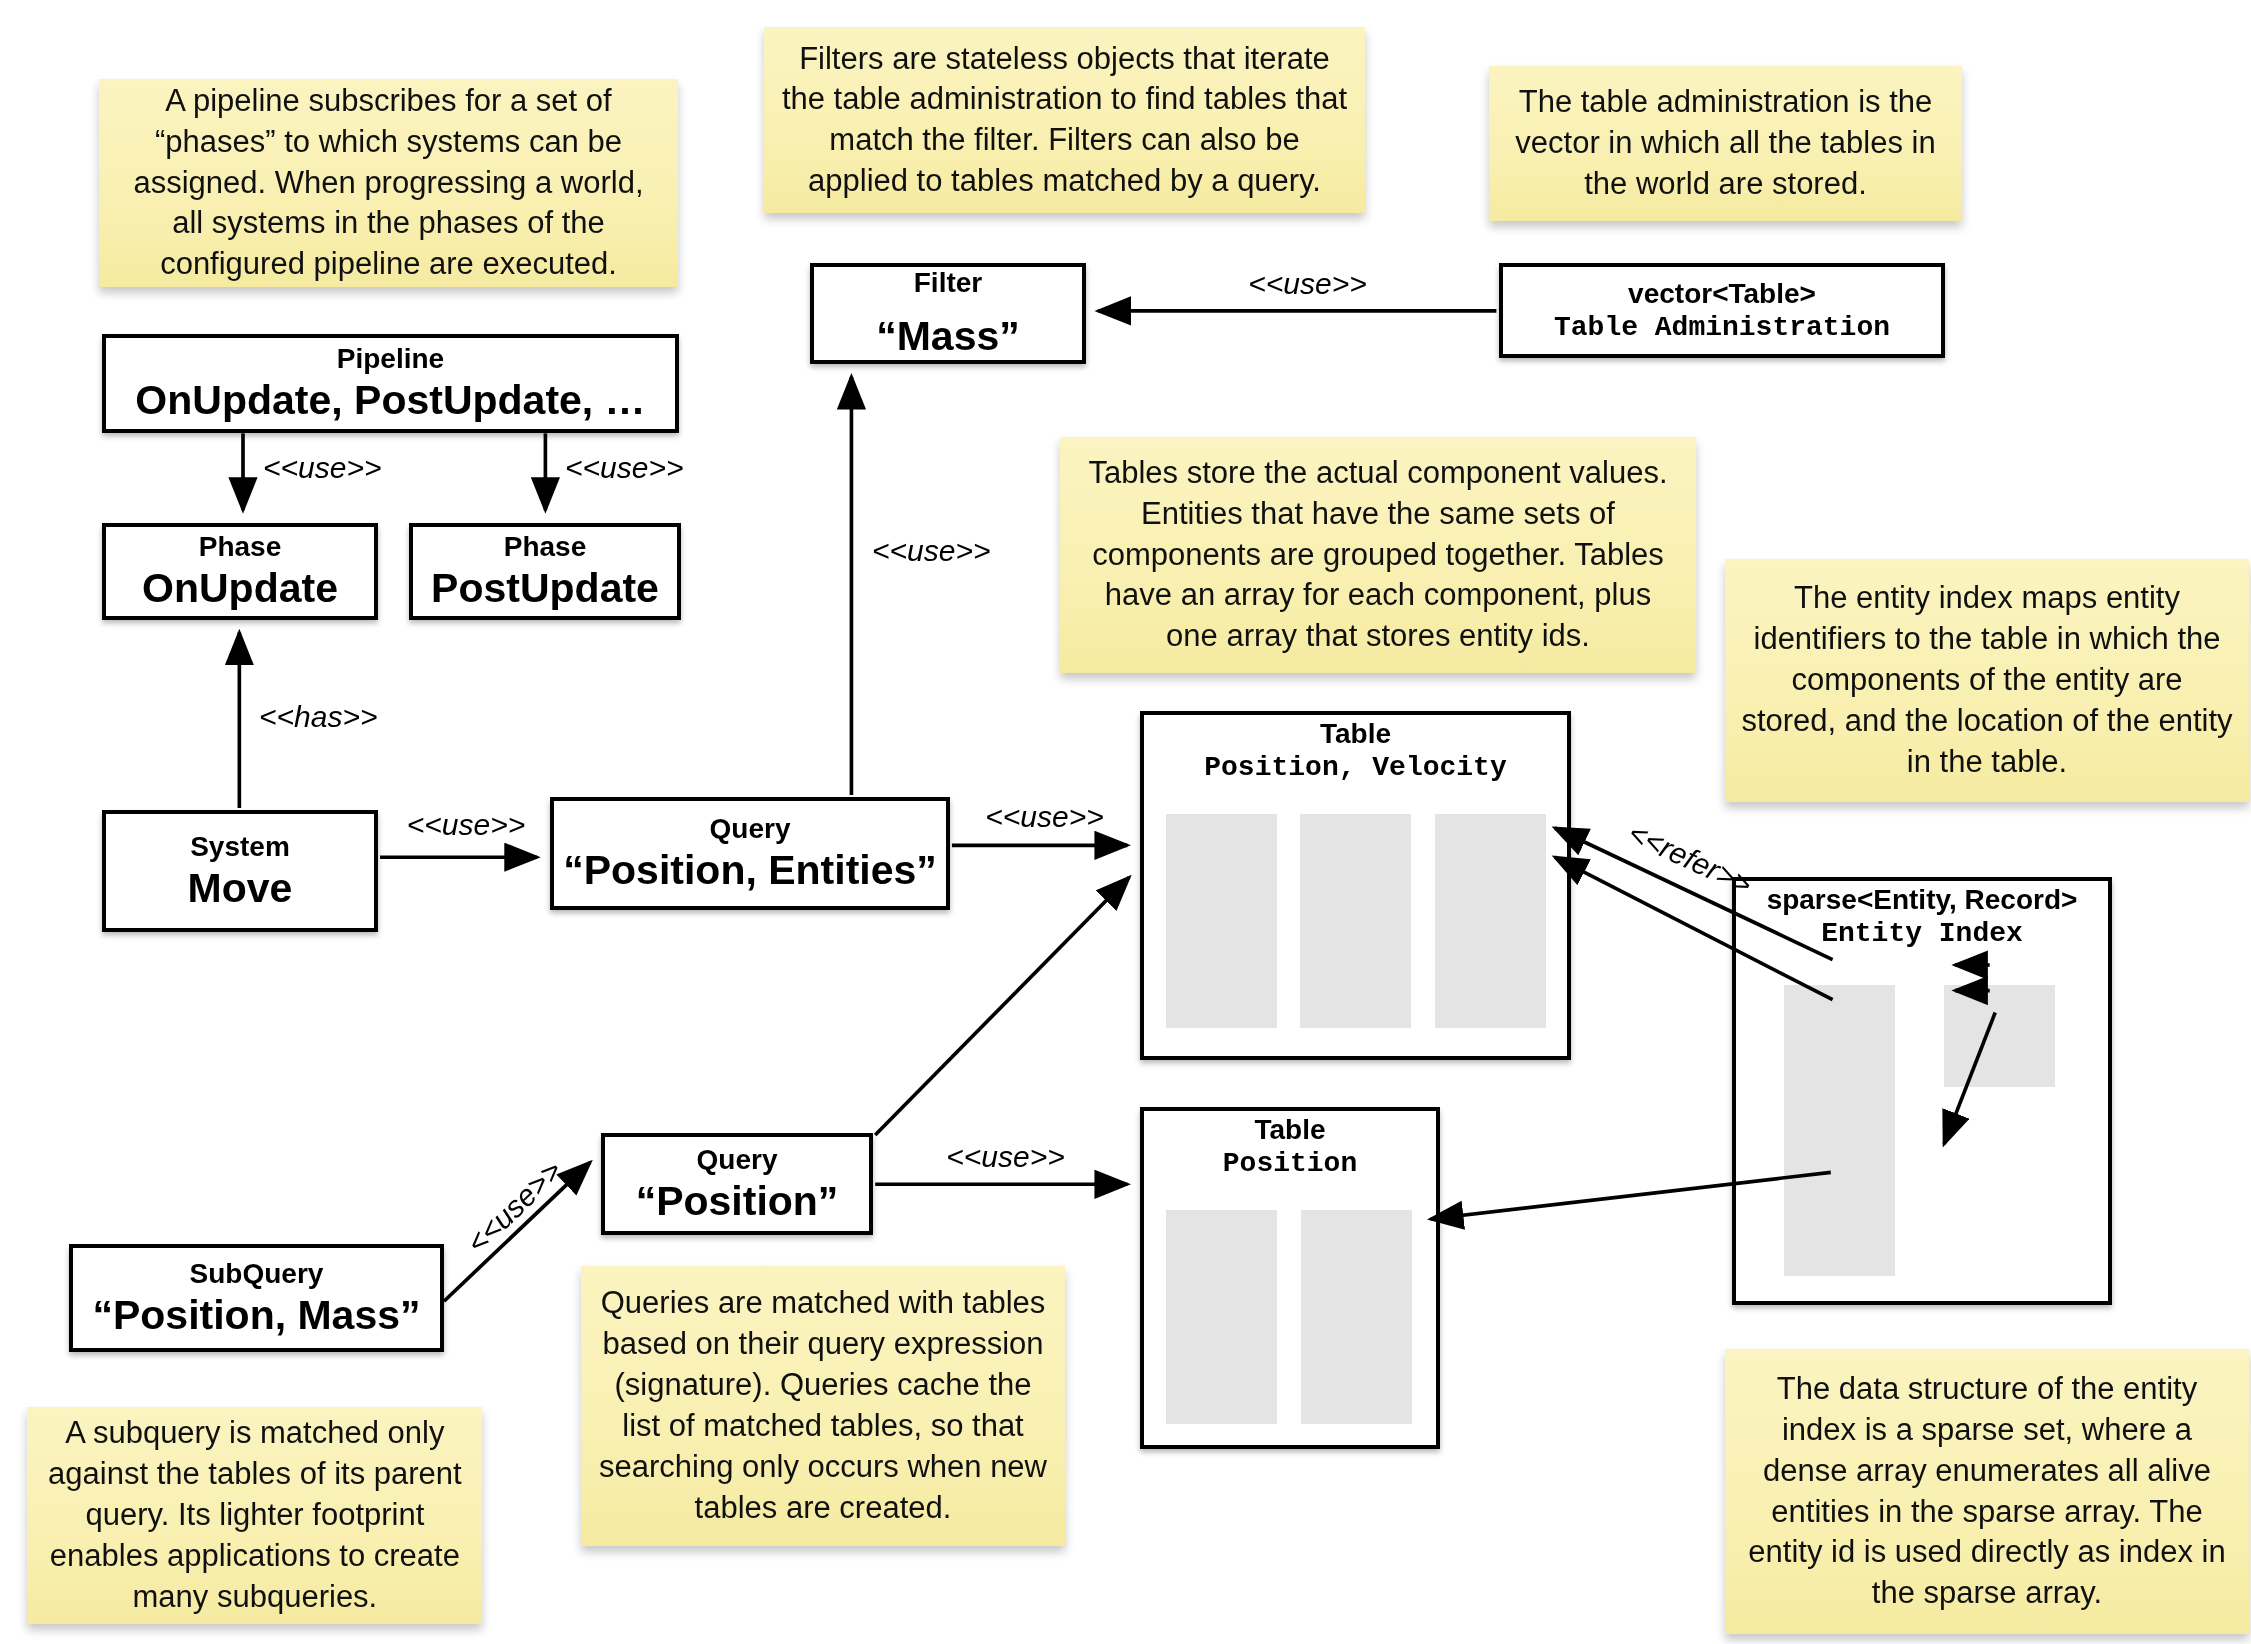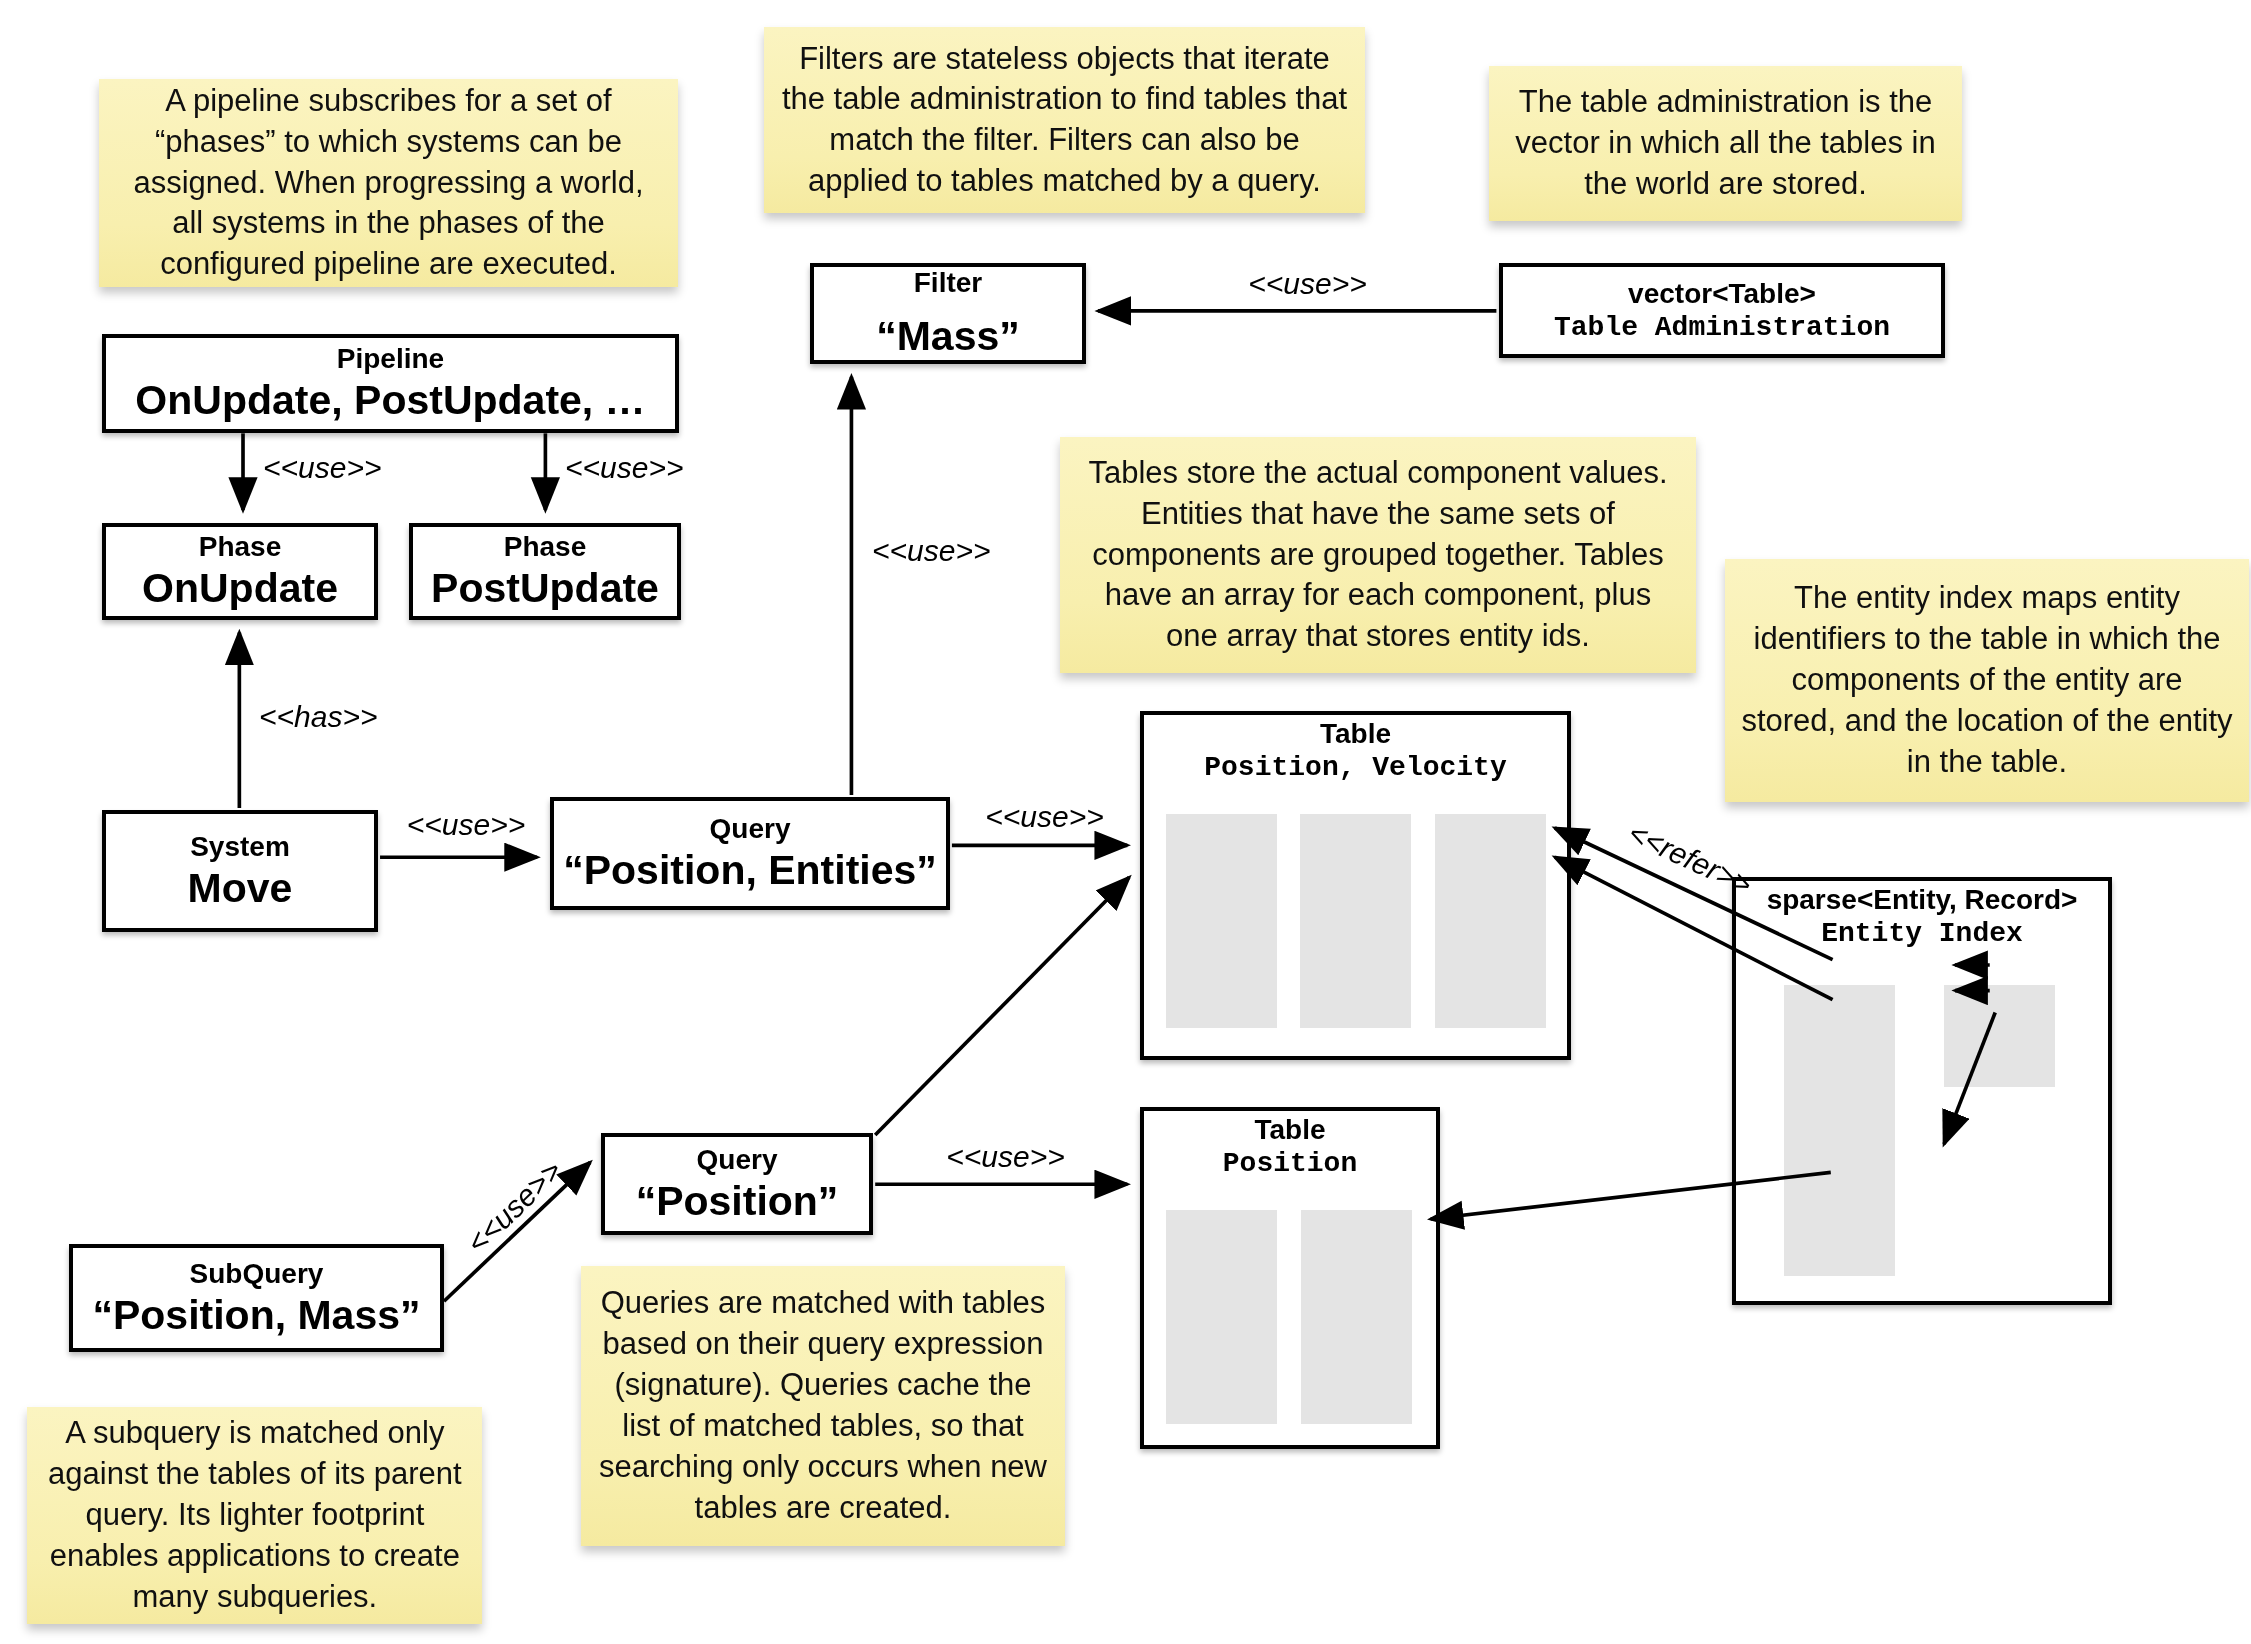--- a/index.html
+++ b/index.html
@@ -57,20 +57,23 @@
 
 
   <div class="note" style="left:581px;top:1266px;width:484px;height:280px;">
     <span>Queries are matched with tables based on their query expression (signature). Queries cache the list of matched tables, so that searching only occurs when new tables are created.</span>
   </div>
 
   <div class="note" style="left:27.4px;top:1407px;width:455px;height:217px;">
     <span>A subquery is matched only against the tables of its parent query. Its lighter footprint enables applications to create many subqueries.</span>
   </div>
 
+  <div class="note" style="left:1725px;top:1349px;width:524px;height:285px;">
+    <span>The data structure of the entity index is a sparse set, where a dense array enumerates all alive entities in the sparse array. The entity id is used directly as index in the sparse array.</span>
+  </div>
 
   <div class="uml-box" style="left:102px;top:334px;width:577px;height:99px;">
     <div class="uml-type">Pipeline</div>
     <div class="uml-name">OnUpdate, PostUpdate, …</div>
   </div>
 
   <div class="uml-box" style="left:102px;top:523px;width:276px;height:97px;">
     <div class="uml-type">Phase</div>
     <div class="uml-name">OnUpdate</div>
   </div>

